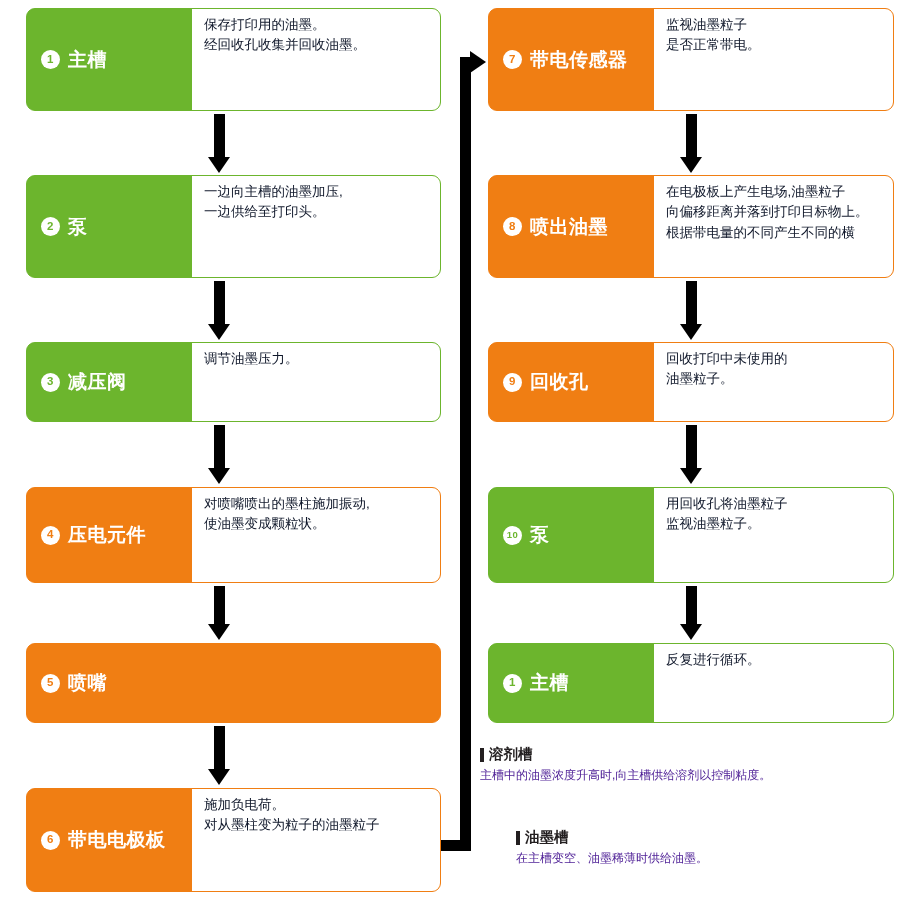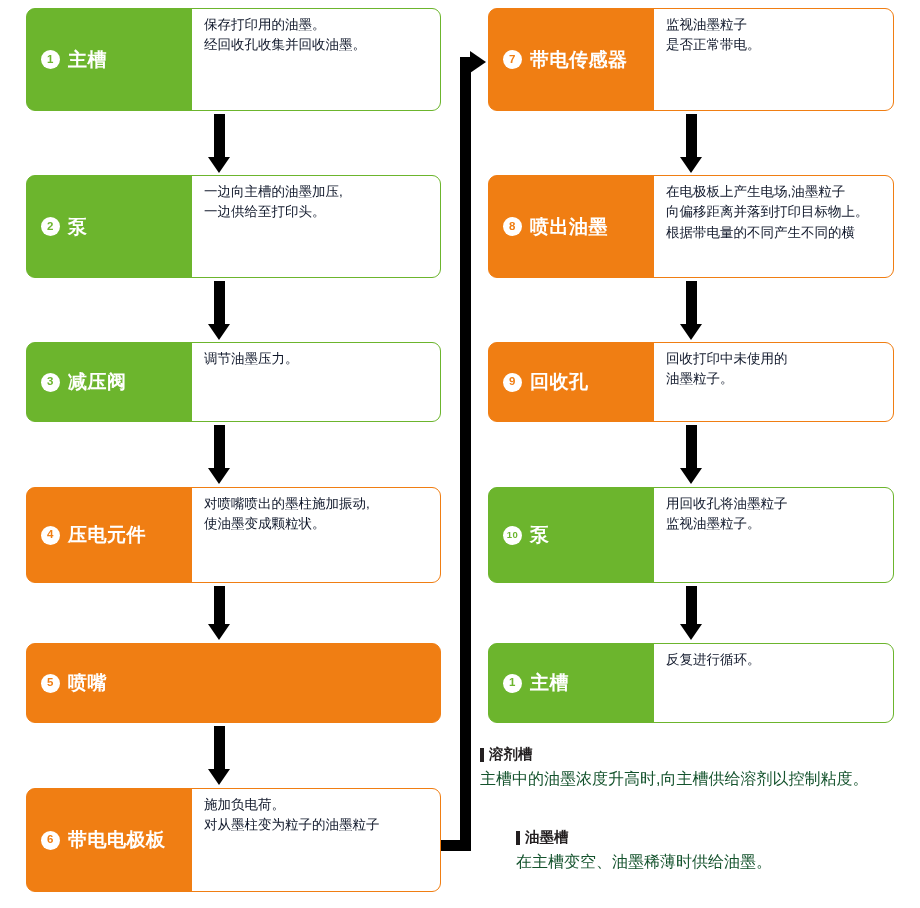--- a/index.html
+++ b/index.html
@@ -120,23 +120,23 @@
     gap: 5px;
     margin-bottom: 3px;
   }
   .note-bar {
     display: inline-block;
     width: 4px;
     height: 14px;
     background: #231f20;
   }
   .note-text {
-    font-size: 16px;
+    font-size: 12px;
     line-height: 1.45;
-    color: #14532d;
+    color: #4c1d95;
   }
 
   .line2 { display: block; }
 </style>
 </head>
 <body>
 
 <div class="diagram">
 
   <div class="step green" style="left:26px; top:8px; width:415px; height:103px;">

